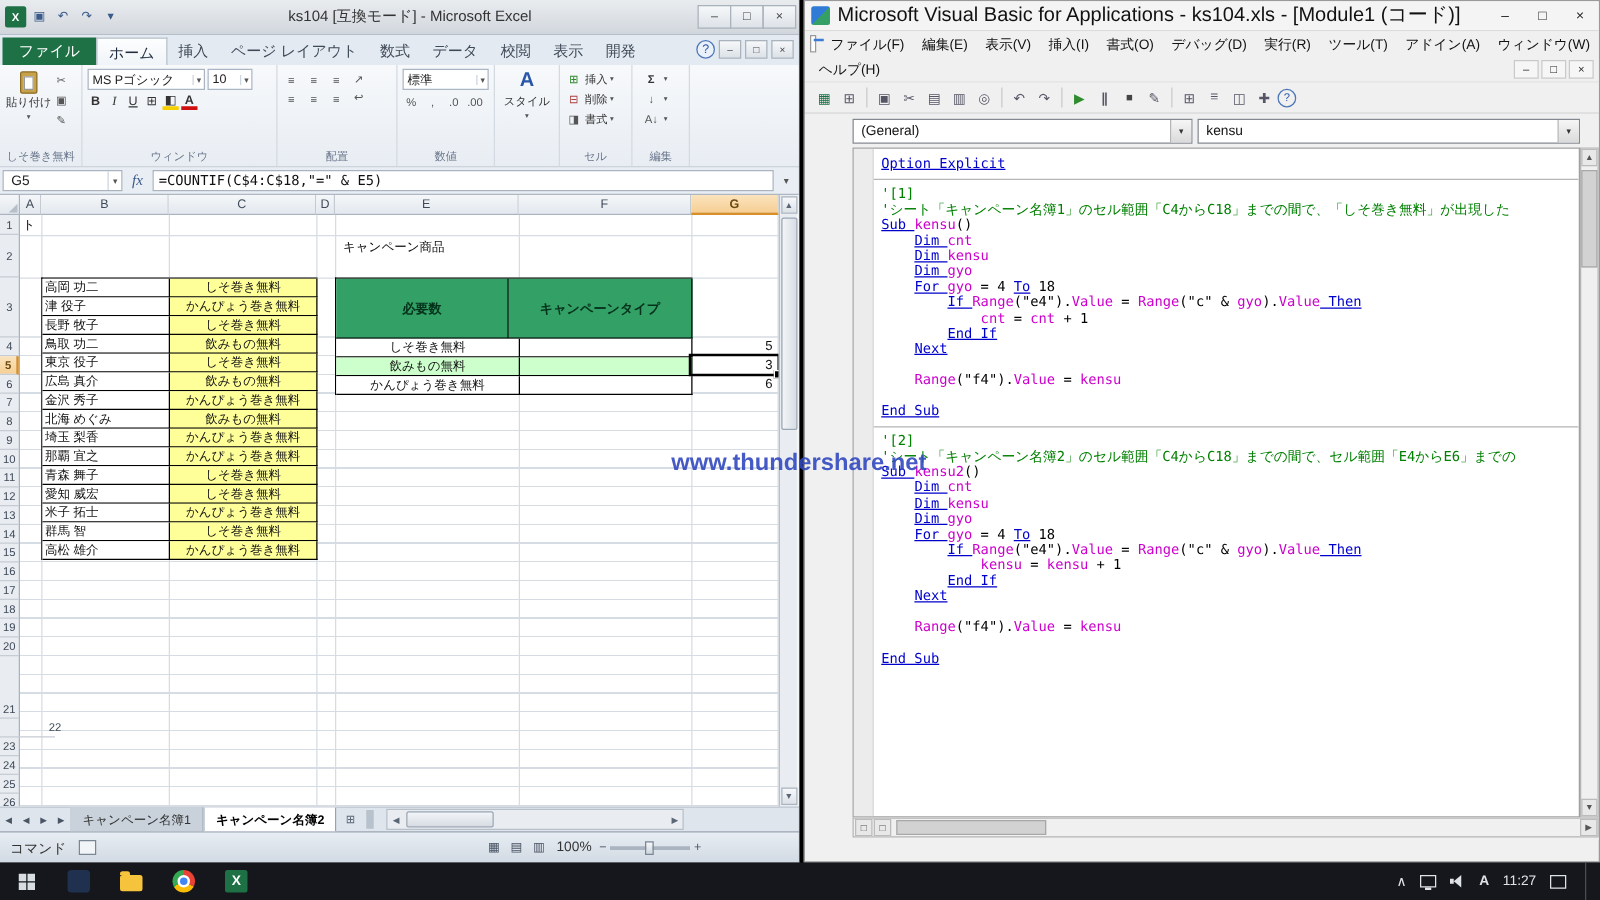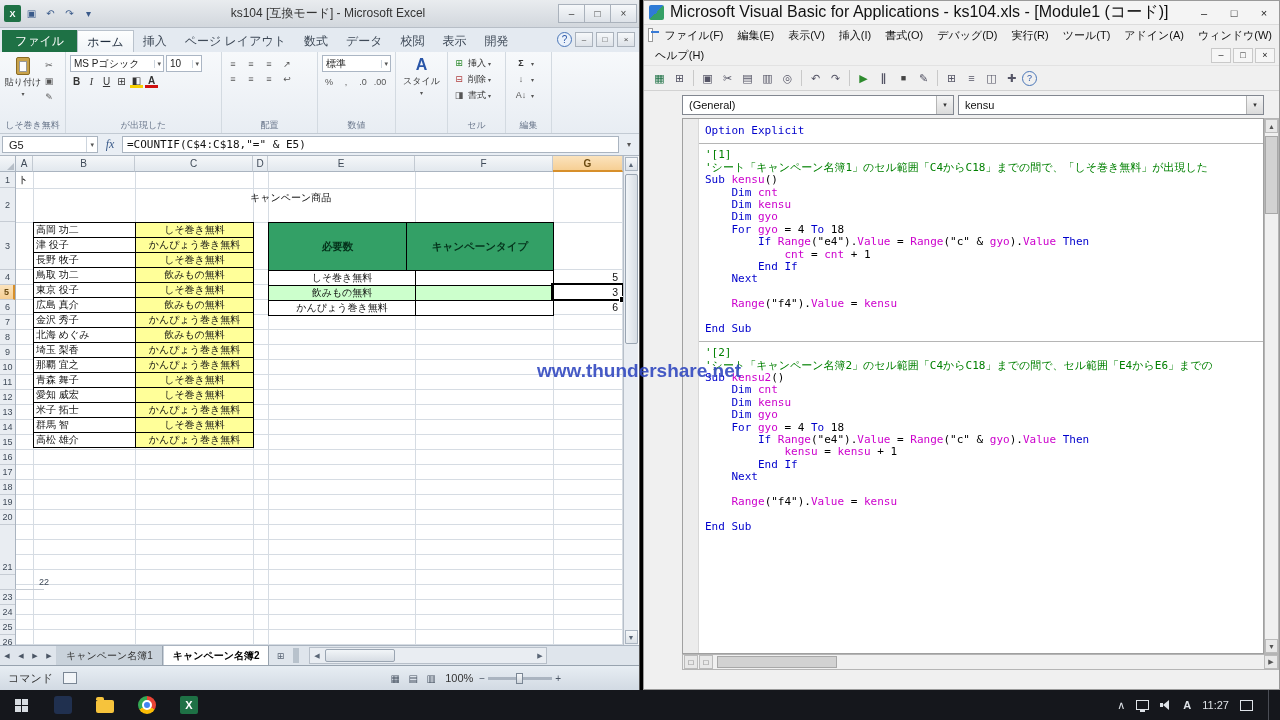--- a/index.html
+++ b/index.html
@@ -77,21 +77,21 @@
 .corner{width:16px;background:linear-gradient(#f5f7f9,#e2e8ee);border-right:1px solid #aab4c0;border-bottom:1px solid #aab4c0;position:relative;}
 .corner::after{content:"";position:absolute;right:1px;bottom:1px;border-left:7px solid transparent;border-bottom:7px solid #b6bec7;}
 .colh{background:linear-gradient(#f5f7f9,#e2e8ee);border-right:1px solid #c3cad2;border-bottom:1px solid #aab4c0;font-size:10px;color:#3f4a58;display:flex;align-items:center;justify-content:center;overflow:hidden;}
 .colh.active{background:linear-gradient(#fbe3bd,#f6cf94);border-bottom:2px solid #d78f2a;color:#6a4a10;font-weight:bold;}
 .gridbody{position:absolute;left:0;top:16px;width:623px;height:473px;background:#fff;background-image:linear-gradient(#d6dce3,#d6dce3),linear-gradient(#d6dce3,#d6dce3),linear-gradient(#d6dce3,#d6dce3),linear-gradient(#d6dce3,#d6dce3),linear-gradient(#d6dce3,#d6dce3),linear-gradient(#d6dce3,#d6dce3),linear-gradient(#d6dce3,#d6dce3),linear-gradient(#d6dce3,#d6dce3),linear-gradient(#d6dce3,#d6dce3),linear-gradient(#d6dce3,#d6dce3);background-repeat:no-repeat;background-size:1px 473px,1px 473px,1px 473px,1px 473px,1px 473px,1px 473px,1px 473px,623px 1px,623px 1px,623px 1px;background-position:33px 0,135px 0,253px 0,268px 0,415px 0,553px 0,622px 0,0 16px,0 50px,0 97px;overflow:hidden;}
 .uniformlines{position:absolute;left:0;top:98px;width:623px;height:375px;background:repeating-linear-gradient(to bottom,transparent 0 14px,#d6dce3 14px 15px);pointer-events:none;}
 .gutter{position:absolute;left:0;top:0;width:16px;height:473px;background:#e9edf2;border-right:1px solid #aab4c0;z-index:3;}
 .rowh{display:flex;align-items:center;justify-content:center;font-size:9px;color:#3f4a58;border-bottom:1px solid #c6ccd4;}
 .rowh.active{background:linear-gradient(#fbe3bd,#f6cf94);border-right:2px solid #d78f2a;color:#6a4a10;font-weight:bold;}
 .cell-a1{position:absolute;left:18px;top:1px;font-size:10px;color:#111;z-index:2;}
-.row1-title{position:absolute;left:250px;top:19px;width:130px;text-align:left;font-size:10px;color:#111;z-index:2;}
+.row1-title{position:absolute;left:250px;top:19px;width:130px;text-align:center;font-size:10px;color:#111;z-index:2;}
 .t1{position:absolute;left:33px;top:50px;width:221px;border-left:1px solid #000;border-top:1px solid #000;z-index:2;background:#fff;}
 .t1head{display:flex;height:48px;}
 .t1hname{width:102px;background:#c9f0f2;border-right:1px solid #000;border-bottom:1px solid #000;display:flex;align-items:center;justify-content:center;font-size:10px;font-weight:bold;color:#111;}
 .t1hcamp{width:118px;background:#ffff99;border-right:1px solid #000;border-bottom:1px solid #000;display:flex;align-items:center;justify-content:center;font-size:10px;font-weight:bold;color:#111;text-align:center;white-space:pre-line;}
 .t1row{display:flex;height:15px;}
 .t1name{width:102px;background:#fff;border-right:1px solid #000;border-bottom:1px solid #000;font-size:10px;color:#111;padding-left:2px;white-space:nowrap;overflow:hidden;display:flex;align-items:center;}
 .t1camp{width:118px;background:#ffff99;border-right:1px solid #000;border-bottom:1px solid #000;font-size:10px;color:#111;display:flex;align-items:center;justify-content:center;white-space:nowrap;overflow:hidden;}
 .t2{position:absolute;left:268px;top:50px;width:286px;border-left:1px solid #000;border-top:1px solid #000;z-index:2;background:#fff;}
 .t2head{display:flex;height:48px;}
 .t2h{background:#33a066;border-right:1px solid #000;border-bottom:1px solid #000;display:flex;align-items:center;justify-content:center;font-size:10.5px;font-weight:bold;color:#04321b;}
@@ -156,21 +156,21 @@
 .vcombo{position:absolute;top:4px;height:20px;background:#fff;border:1px solid #828790;font-size:11px;color:#111;display:flex;align-items:center;padding-left:6px;}
 .vcombo .dda{margin-left:auto;width:17px;align-self:stretch;background:linear-gradient(#f6f6f6,#dadada);border-left:1px solid #b5b5b5;display:flex;align-items:center;justify-content:center;font-size:7px;color:#333;}
 .vc-left{left:38px;width:272px;}
 .vc-right{left:314px;width:306px;}
 .codewrap{position:absolute;left:38px;top:27px;width:582px;height:536px;background:#fff;border:1px solid #a0a0a0;display:flex;overflow:hidden;}
 .codemargin{width:16px;background:#ececec;border-right:1px solid #d8d8d8;}
 .codetext{flex:1;padding:6px 0 0 6px;font-family:"DejaVu Sans Mono","Liberation Mono",monospace;font-size:11px;line-height:12.4px;white-space:pre;overflow:hidden;color:#000;}
 .code-line{height:12.4px;}
 .code-sep{height:12px;position:relative;}
 .code-sep::after{content:"";position:absolute;left:-22px;right:0;top:6px;height:1px;background:#b5b5b5;}
-.tok-k{color:#0000cc;}
+.tok-k{color:#0000cc;text-decoration:underline;}
 .tok-v{color:#cc00cc;}
 .tok-c{color:#008000;}
 .tok-p{color:#000;}
 .vb-vscroll{position:absolute;left:620px;top:27px;width:15px;height:536px;background:#f0f0f0;border:1px solid #b5b5b5;display:flex;flex-direction:column;align-items:center;}
 .vsbtn{width:13px;height:14px;display:flex;align-items:center;justify-content:center;font-size:7px;color:#555;background:#e8e8e8;border:1px solid #bbb;margin:0;}
 .vb-vthumb{width:13px;height:78px;background:#d2d2d2;border:1px solid #a8a8a8;margin-top:3px;}
 .vb-hscroll{position:absolute;left:38px;top:563px;width:597px;height:16px;background:#f0f0f0;border:1px solid #b5b5b5;display:flex;align-items:center;}
 .mviewbtn{width:14px;height:14px;display:flex;align-items:center;justify-content:center;font-size:8px;color:#555;background:#e8e8e8;border:1px solid #bbb;margin-left:1px;}
 .vb-hthumb{width:120px;height:12px;background:#d2d2d2;border:1px solid #a8a8a8;margin-left:4px;}
 .hsbtn{width:14px;height:14px;display:flex;align-items:center;justify-content:center;font-size:7px;color:#555;background:#e8e8e8;border:1px solid #bbb;margin-left:auto;}
@@ -269,21 +269,21 @@
             </div>
         </div>
         <div class="fontrow2">
             <span class="sic fbtn ic-bold-button">B</span>
             <span class="sic fbtn ic-italic-button">I</span>
             <span class="sic fbtn ic-underline-button">U</span>
             <span class="sic fbtn ic-border-icon">⊞</span>
             <span class="sic fbtn ic-fill-color-icon">◧</span>
             <span class="sic fbtn ic-font-color-icon">A</span>
           </div>
-        <div class="rgroup-label">が出現した</div>
+        <div class="rgroup-label">ウィンドウ</div>
       </div>
       <div class="rgroup g-align">
         <div class="alrow">
             <span class="sic ic-align-top-icon">≡</span>
             <span class="sic ic-align-middle-icon">≡</span>
             <span class="sic ic-align-bottom-icon">≡</span>
             <span class="sic ic-orientation-icon">↗</span>
           </div>
         <div class="alrow">
             <span class="sic ic-align-left-icon">≡</span>

